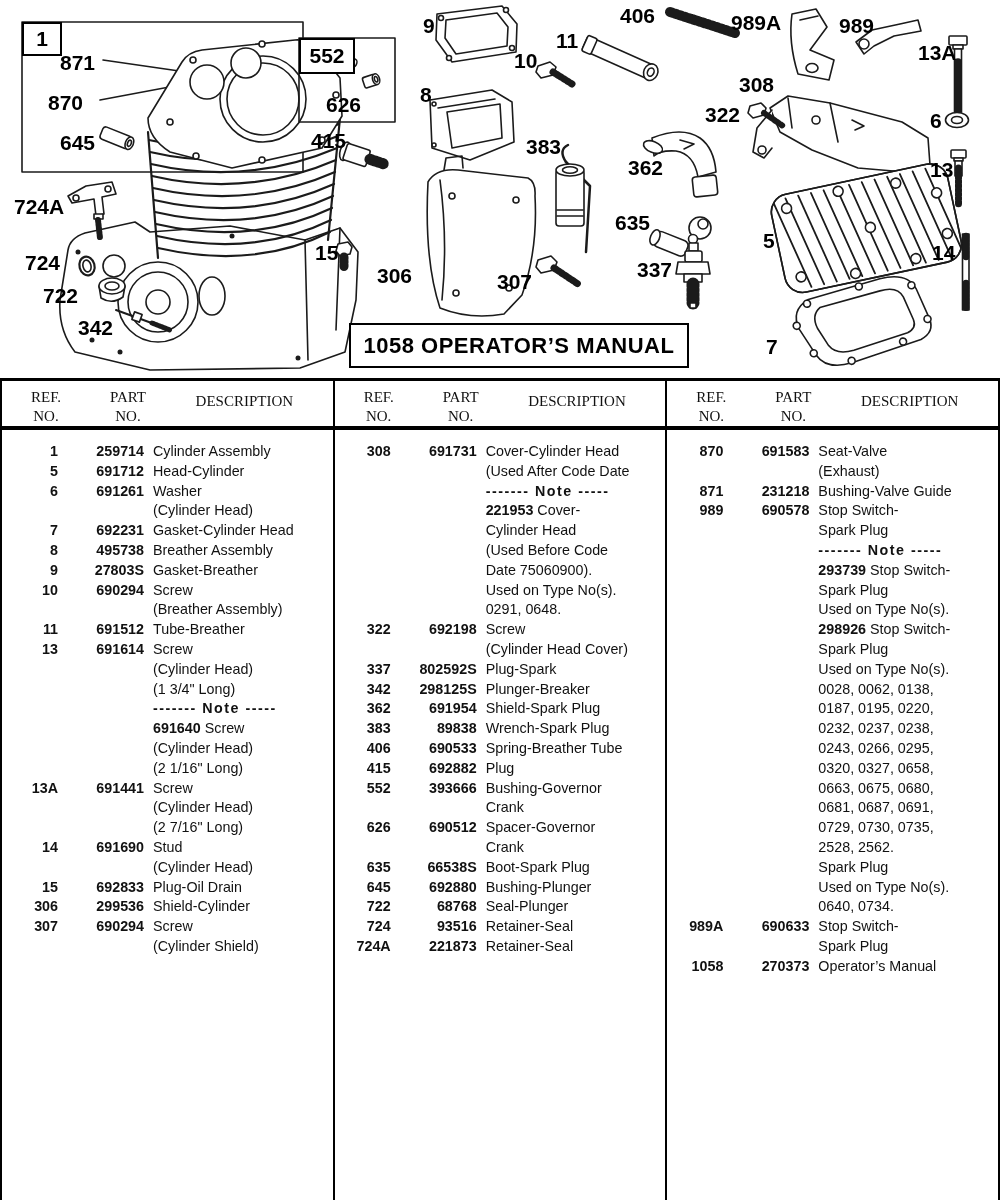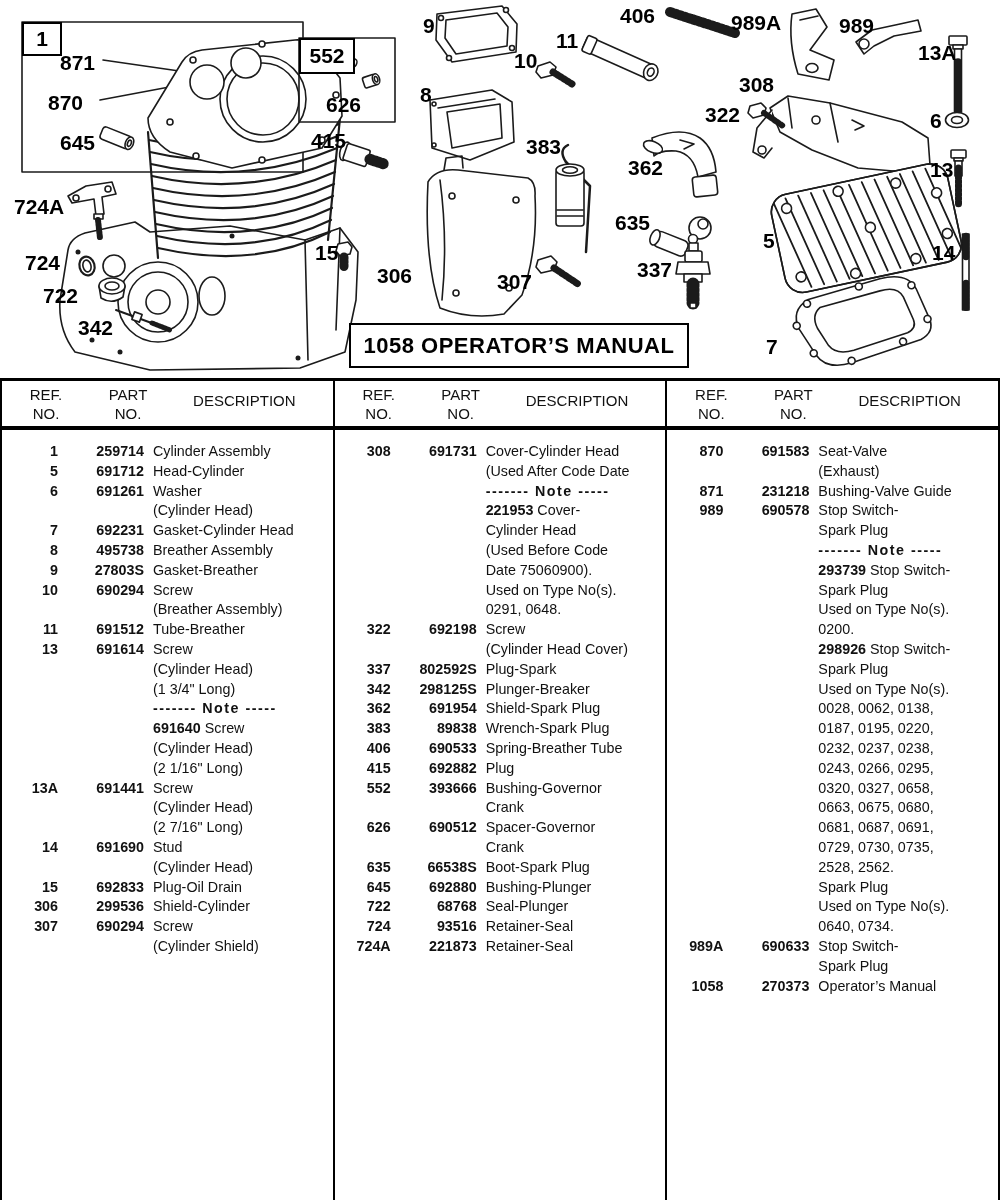--- a/index.html
+++ b/index.html
@@ -13,22 +13,22 @@
            align-items:center;justify-content:center;font-weight:bold;color:#000;}
   #box1{left:22px;top:22px;width:36px;height:30px;font-size:21px;}
   #box552{left:299px;top:38px;width:52px;height:32px;font-size:21px;}
   #manualBox{left:349px;top:323px;width:336px;height:41px;font-size:22px;letter-spacing:.5px;}
   
   .table-wrap{position:absolute;left:0;top:378px;width:1000px;height:822px;
               border-top:3px solid #000;border-left:2px solid #000;border-right:2px solid #000;
               box-sizing:border-box;display:flex;background:#fff;}
   .t-col{flex:1 1 0;min-width:0;}
   .t-col + .t-col{border-left:2px solid #000;}
-  .t-head{height:42px;border-bottom:4px solid #000;display:flex;align-items:center;
-          padding-top:3px;font-size:15px;line-height:1.26;}
+  .t-head{height:42px;border-bottom:4px solid #000;display:flex;align-items:flex-end;
+          padding-top:3px;font-size:15px;line-height:1.26;font-family:Liberation Serif, serif;}
   .h-ref{width:56px;margin-left:16px;text-align:center;}
   .h-part{width:76px;margin-left:16px;text-align:center;}
   .h-desc{flex:1;text-align:center;align-self:flex-end;padding-bottom:15px;padding-right:10px;}
   .t-body{padding-top:12px;}
   .ln{display:flex;height:19.8px;font-size:14.3px;line-height:19.8px;white-space:nowrap;}
   .c-ref{width:56px;text-align:right;font-weight:bold;flex:none;}
   .c-part{width:86px;text-align:right;font-weight:bold;flex:none;}
   .c-desc{margin-left:9px;flex:none;}
   .b{font-weight:bold;}
   .note{font-weight:bold;letter-spacing:1.5px;}
@@ -704,25 +704,20 @@
             <span class="c-desc">Spark Plug</span>
           </div>
           <div class="ln">
             <span class="c-ref"></span>
             <span class="c-part"></span>
             <span class="c-desc">Used on Type No(s).</span>
           </div>
           <div class="ln">
             <span class="c-ref"></span>
             <span class="c-part"></span>
-            <span class="c-desc">0200.</span>
-          </div>
-          <div class="ln">
-            <span class="c-ref"></span>
-            <span class="c-part"></span>
             <span class="c-desc"><span class="b">298926</span><span> Stop Switch-</span></span>
           </div>
           <div class="ln">
             <span class="c-ref"></span>
             <span class="c-part"></span>
             <span class="c-desc">Spark Plug</span>
           </div>
           <div class="ln">
             <span class="c-ref"></span>
             <span class="c-part"></span>

